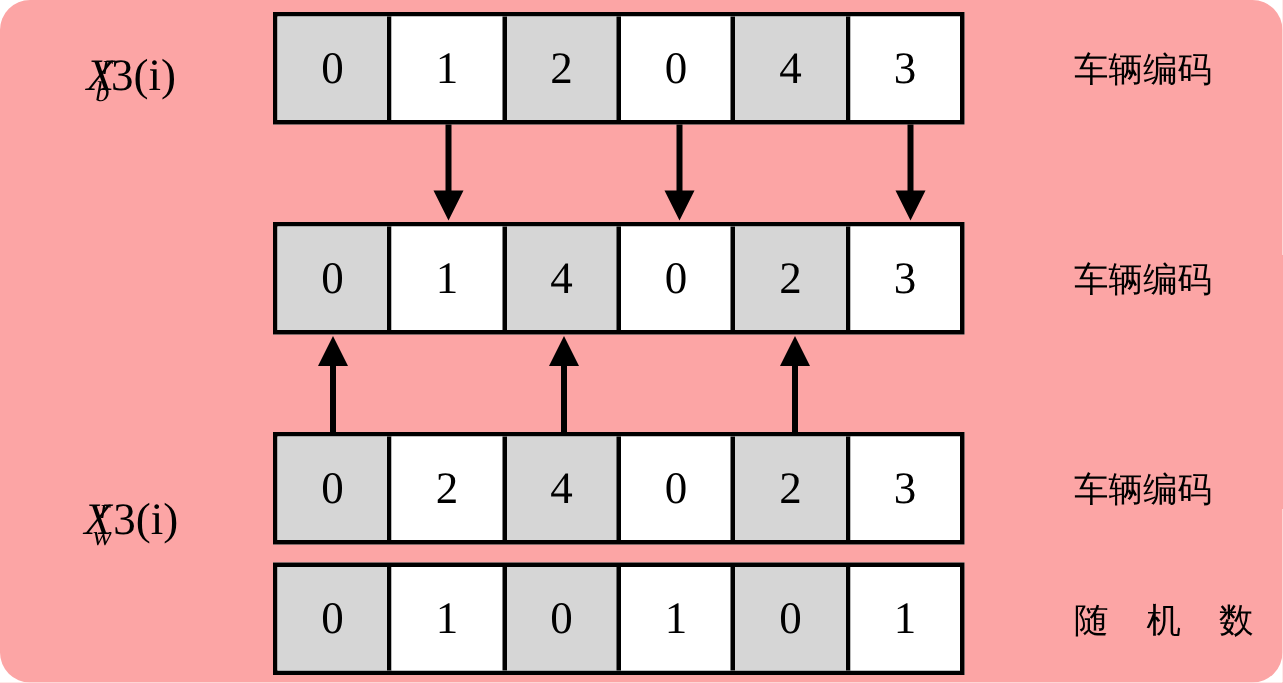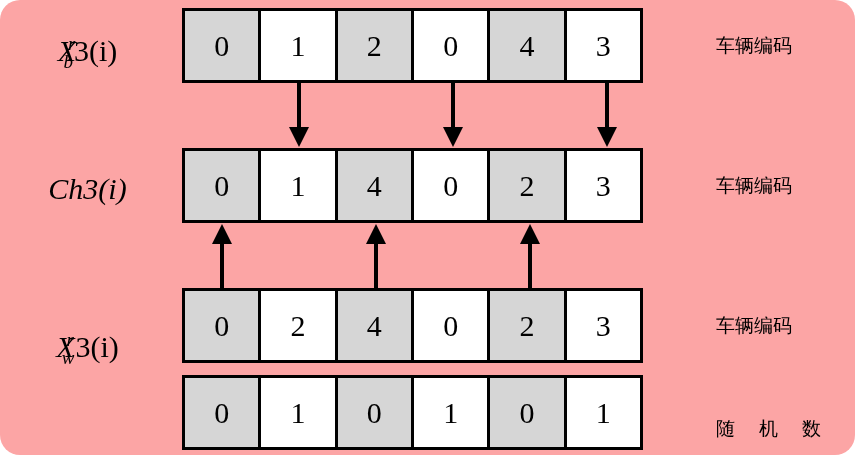--- a/index.html
+++ b/index.html
@@ -48,21 +48,21 @@
     font-style: normal;
   }
 
   
   .side-label {
     position: absolute;
     left: 716px;
     width: 139px;
     text-align: left;
     font-family: "DejaVu Sans", "Liberation Sans", sans-serif;
-    font-size: 19px;
+    font-size: 23px;
     color: #000000;
     white-space: nowrap;
     line-height: 1;
   }
   .side-label.spaced {
     letter-spacing: 9px;
   }
 
   
   .strip {
@@ -136,23 +136,20 @@
       <polygon points="12,64 2,44 22,44" fill="#000000"></polygon>
     </svg>
   </div>
   <div class="arrow" style="left:595px; top:83px;">
     <svg width="24" height="65" viewBox="0 0 24 65">
       <line x1="12" y1="0" x2="12" y2="50" stroke="#000000" stroke-width="4"></line>
       <polygon points="12,64 2,44 22,44" fill="#000000"></polygon>
     </svg>
   </div>
 
-  <div class="row-label" style="top:174px;">
-    <span>Ch</span><span>3(i)</span>
-  </div>
 
   <div class="strip" style="top:148px;">
     <div class="cell shaded">0</div>
     <div class="cell">1</div>
     <div class="cell shaded">4</div>
     <div class="cell">0</div>
     <div class="cell shaded">2</div>
     <div class="cell">3</div>
   </div>
 
@@ -194,15 +191,15 @@
 
   <div class="strip" style="top:375px;">
     <div class="cell shaded">0</div>
     <div class="cell">1</div>
     <div class="cell shaded">0</div>
     <div class="cell">1</div>
     <div class="cell shaded">0</div>
     <div class="cell">1</div>
   </div>
 
-  <div class="side-label spaced" style="top:403px;margin-top:16px;">随 机 数</div>
+  <div class="side-label spaced" style="top:403px;">随 机 数</div>
 
 </div>
 
 </body></html>

